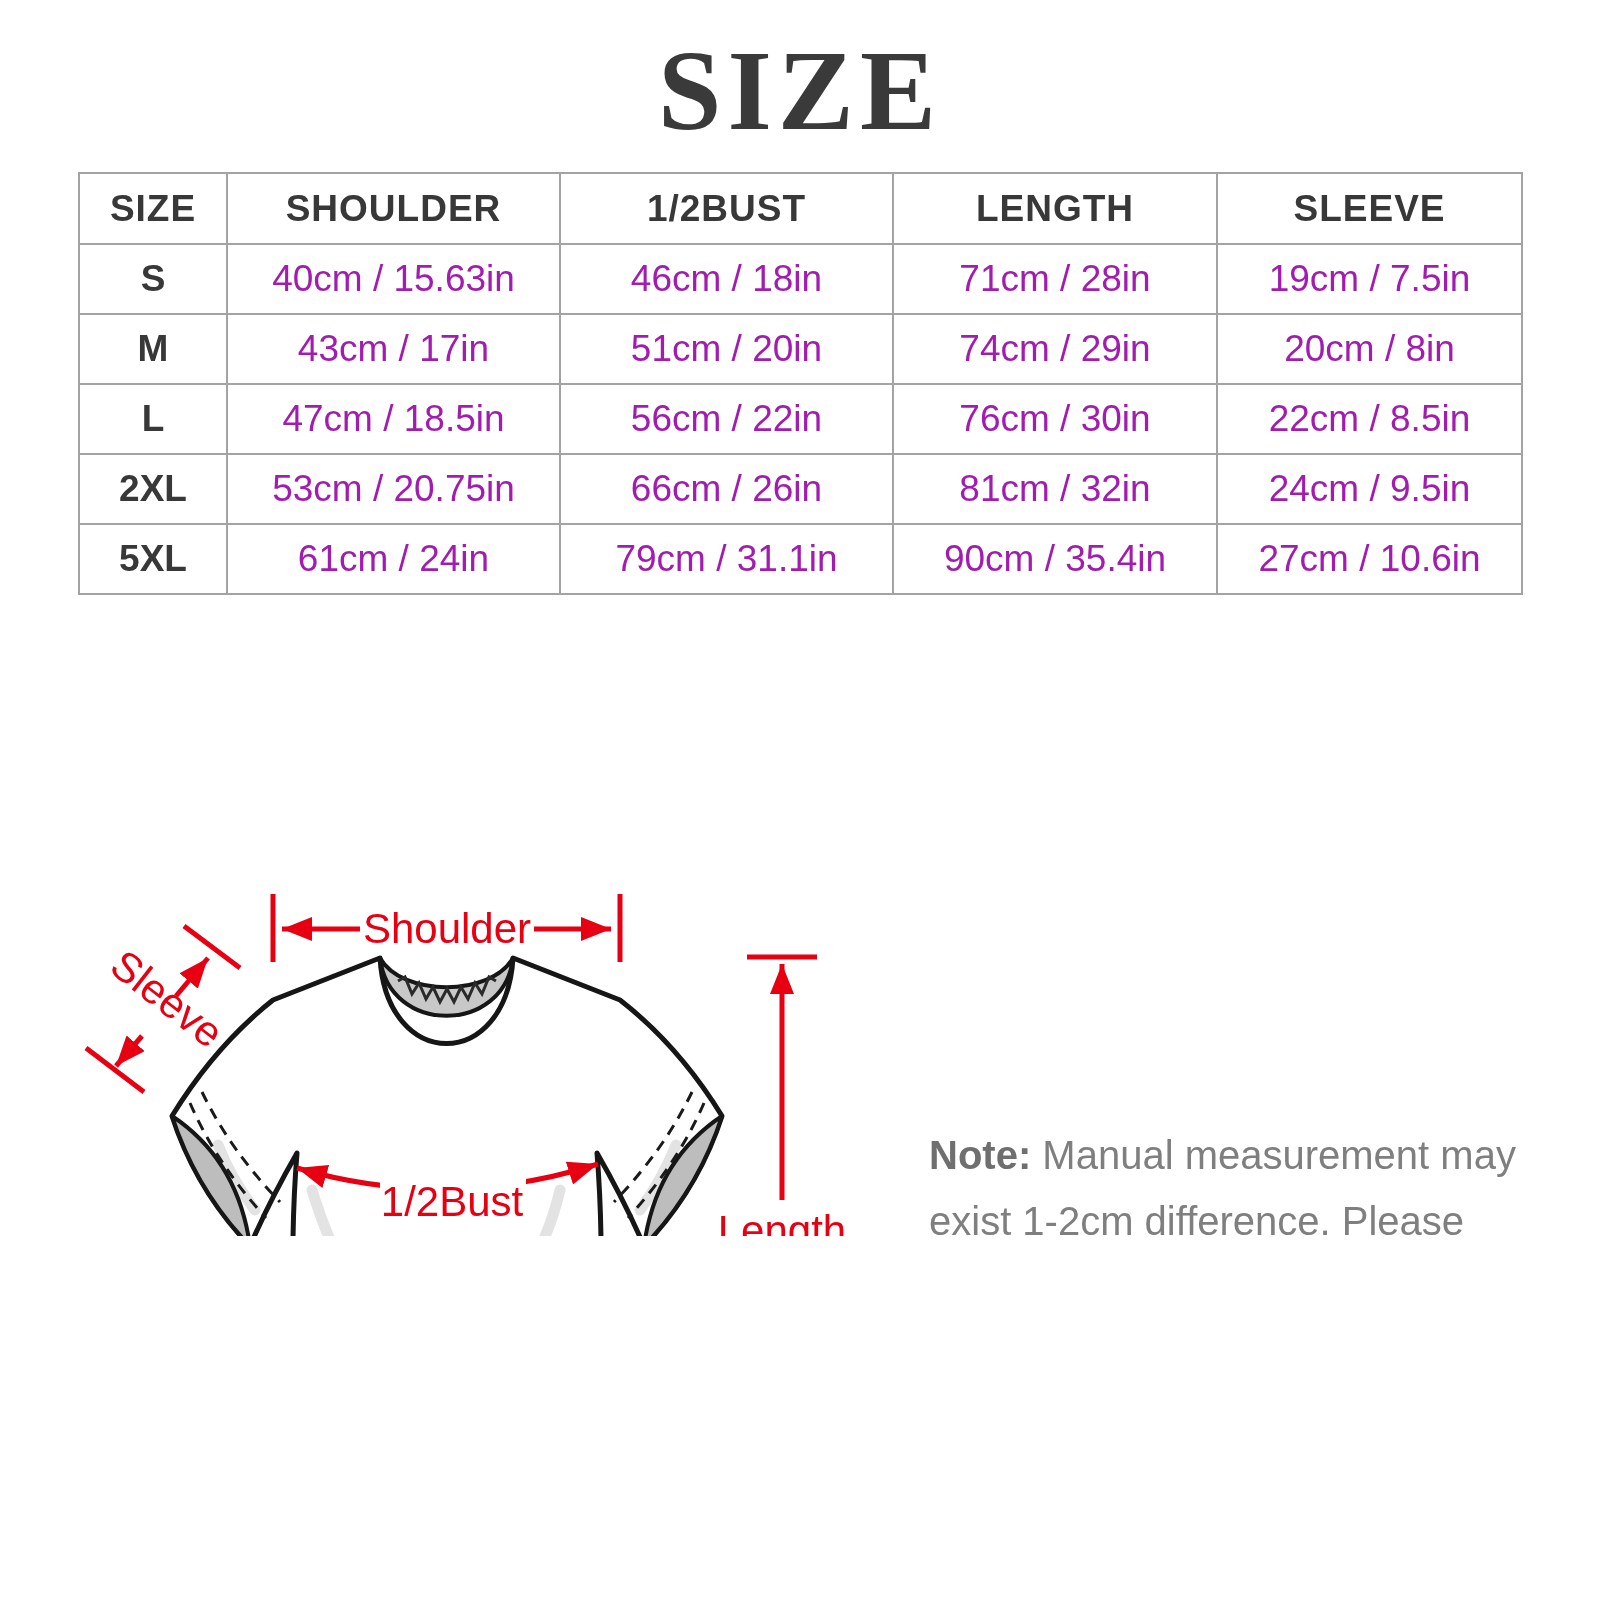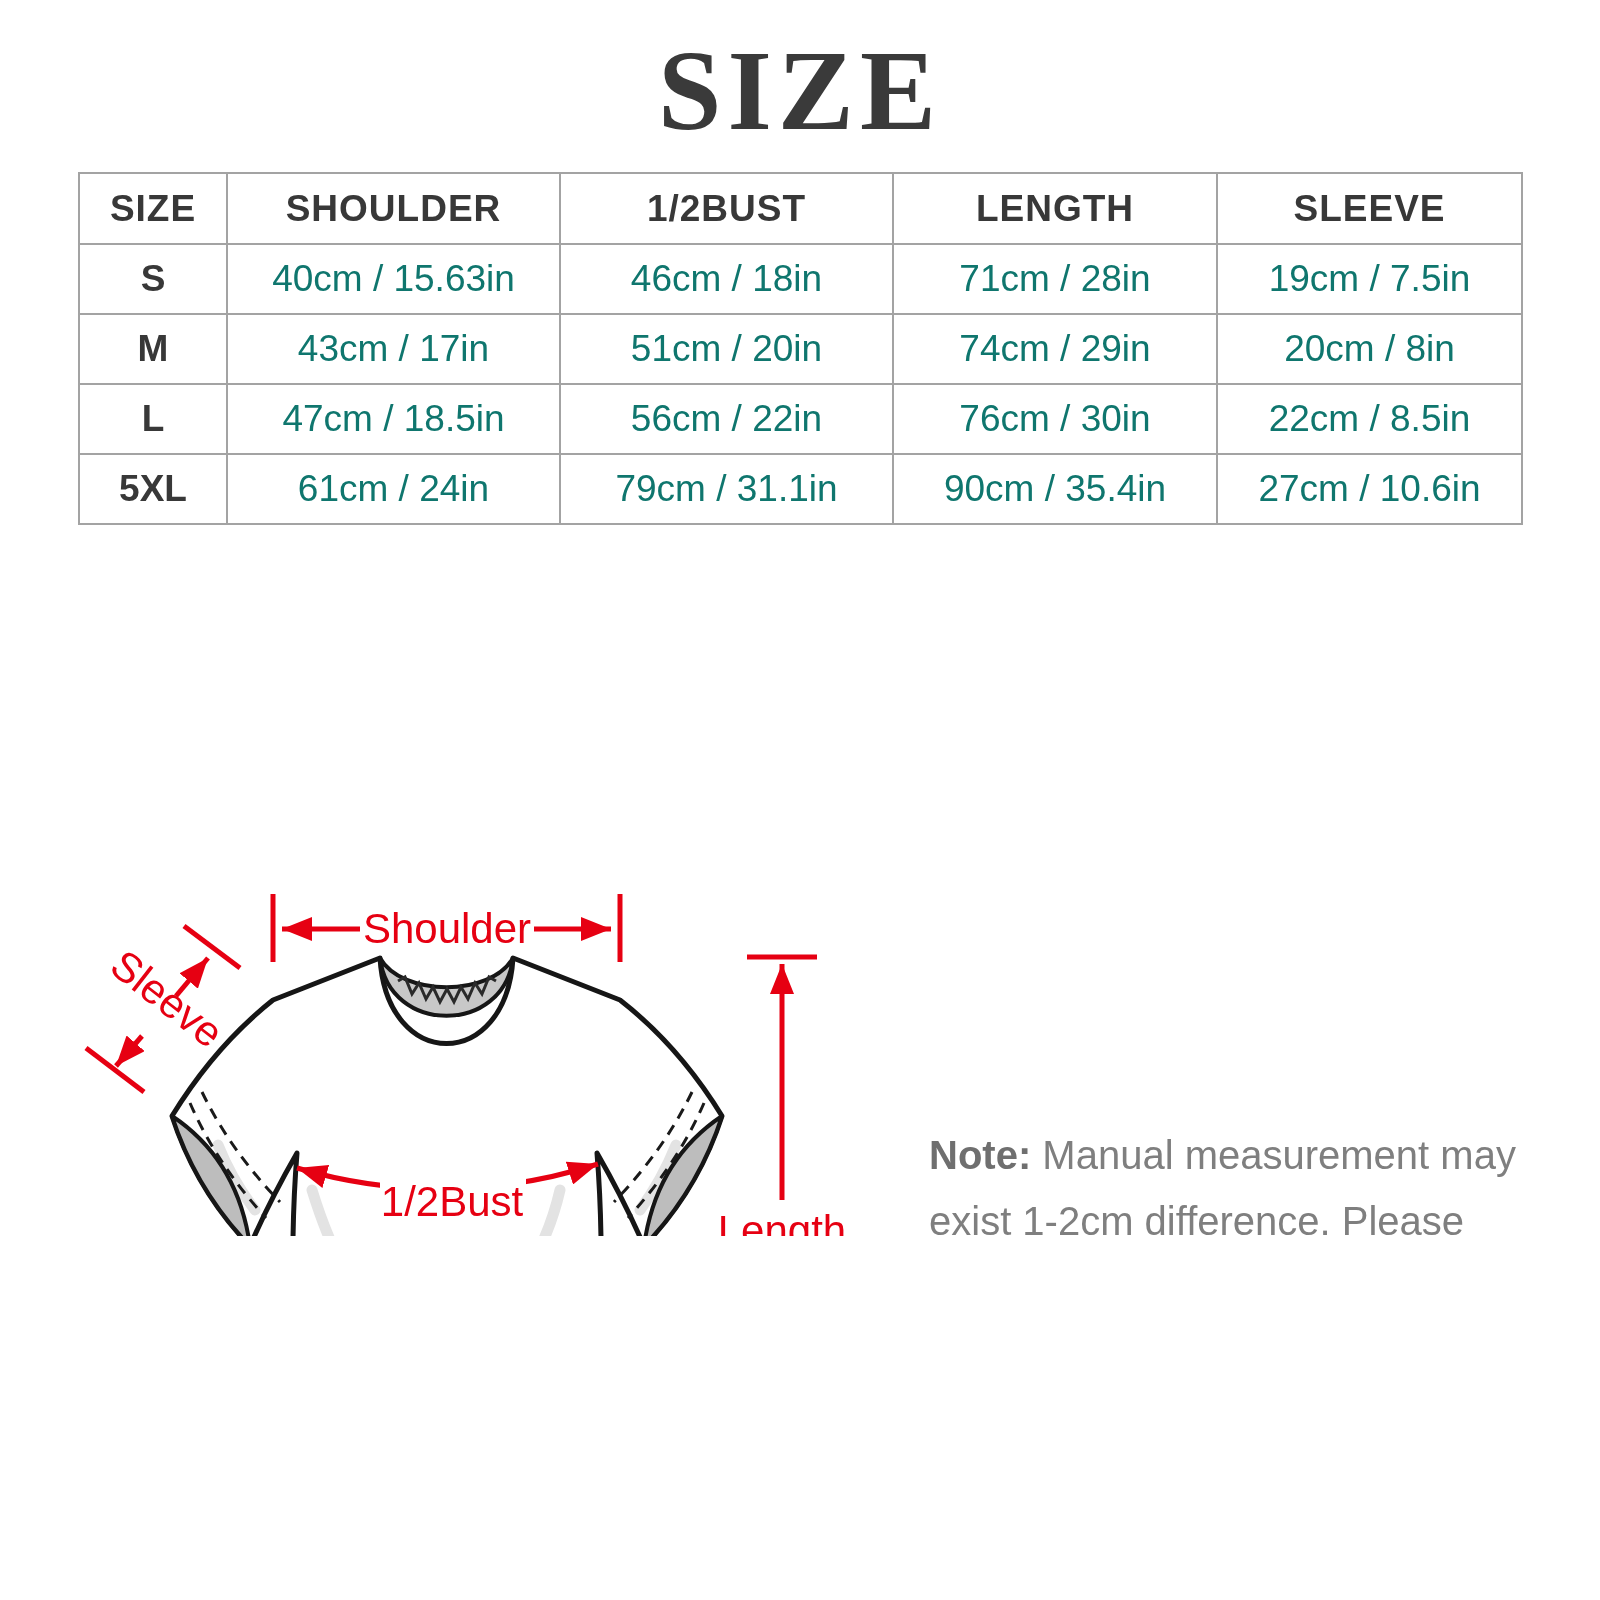--- a/index.html
+++ b/index.html
@@ -10,21 +10,21 @@
          font-family:"Liberation Serif",serif;font-weight:bold;font-size:114px;
          line-height:1;color:#3a3a3a;letter-spacing:6px;}
   
   table.size-table{position:absolute;left:78px;top:172px;width:1443px;
         border-collapse:collapse;table-layout:fixed;}
   .size-table th,.size-table td{border:2px solid #a3a3a3;text-align:center;
         vertical-align:middle;padding:0;}
   .size-table thead tr{height:71px;}
   .size-table tbody tr{height:70px;}
   .size-table th{font-size:37px;font-weight:bold;color:#383838;letter-spacing:1px;}
-  .size-table td{font-size:37px;color:#0f766e;}
+  .size-table td{font-size:37px;color:#a21caf;}
   .size-table td.c-size{font-weight:bold;color:#383838;}
   
   .note{position:absolute;left:897px;top:1122px;width:604px;
         font-size:40px;line-height:66px;color:#7f7f7f;margin-left:32px;}
   .note .note-prefix{font-weight:bold;color:#6f6f6f;}
   
   .diagram{position:absolute;left:0;top:0;width:1600px;height:1600px;}
   .outline{fill:#ffffff;stroke:#161616;stroke-width:5;stroke-linejoin:round;}
   .part-gray{fill:#c8c8c8;stroke:#161616;stroke-width:4;stroke-linejoin:round;}
   .cuff{fill:#bdbdbd;stroke:#161616;stroke-width:4;stroke-linejoin:round;}
@@ -75,20 +75,27 @@
         <td>51cm / 20in</td>
         <td>74cm / 29in</td>
         <td>20cm / 8in</td>
       </tr>
       <tr>
         <td class="c-size">L</td>
         <td>47cm / 18.5in</td>
         <td>56cm / 22in</td>
         <td>76cm / 30in</td>
         <td>22cm / 8.5in</td>
+      </tr>
+      <tr>
+        <td class="c-size">2XL</td>
+        <td>53cm / 20.75in</td>
+        <td>66cm / 26in</td>
+        <td>81cm / 32in</td>
+        <td>24cm / 9.5in</td>
       </tr>
       <tr>
         <td class="c-size">5XL</td>
         <td>61cm / 24in</td>
         <td>79cm / 31.1in</td>
         <td>90cm / 35.4in</td>
         <td>27cm / 10.6in</td>
       </tr>
     </tbody>
   </table>

